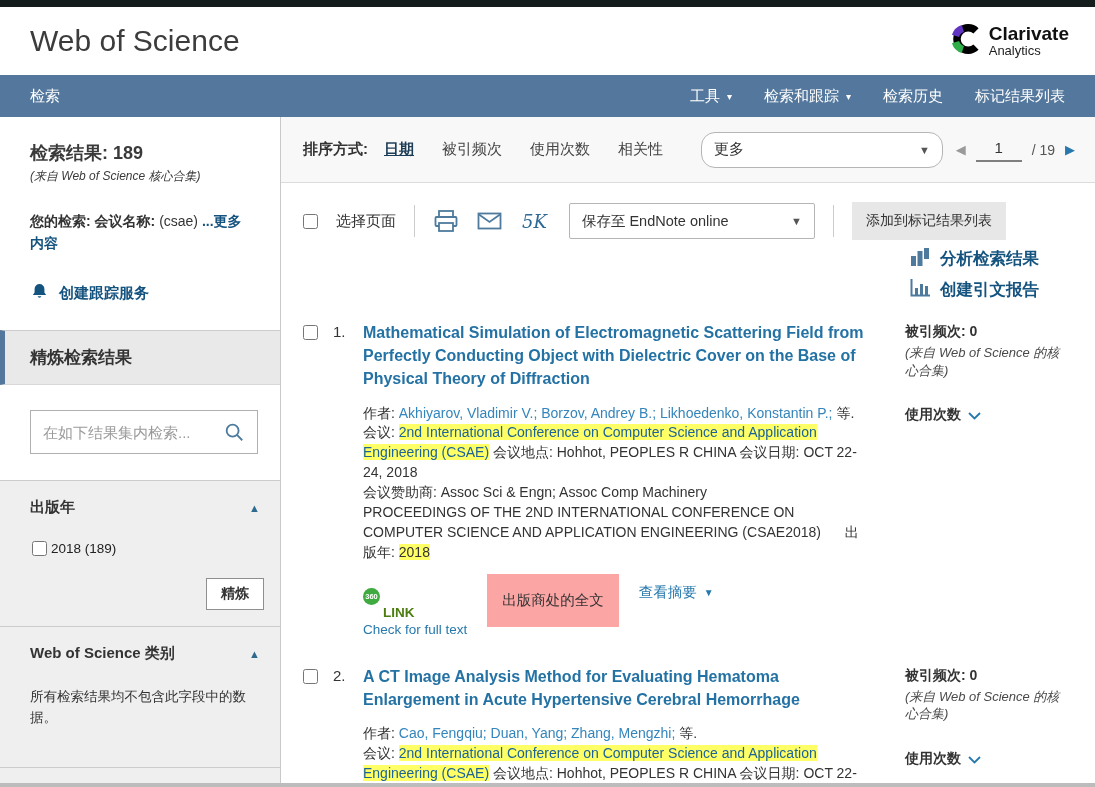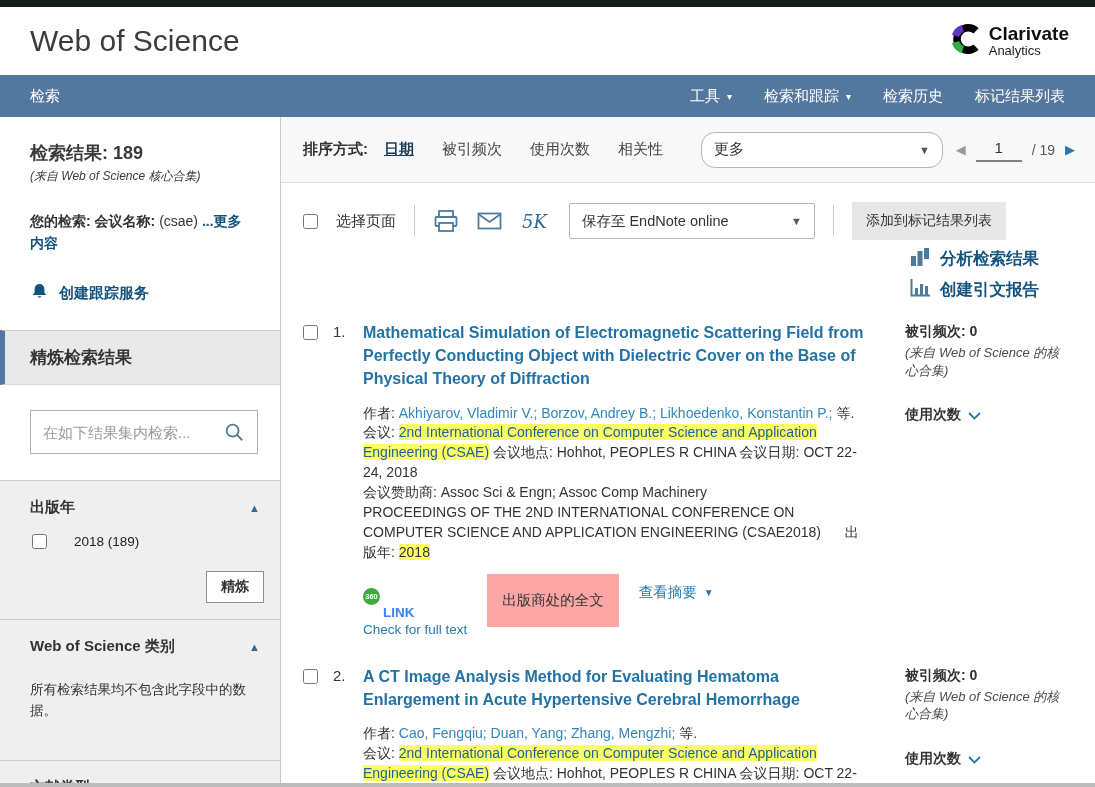--- a/index.html
+++ b/index.html
@@ -36,21 +36,21 @@
   .refine-hd { background:#e9e9e9; border-top:1px solid #ccc; border-bottom:1px solid #d8d8d8; border-left:5px solid #54789d; padding:15px 0 15px 25px; font-size:17px; font-weight:bold; color:#333; }
   .sb-search { padding:25px 22px 26px 30px; background:#fff; }
   .search-box { display:flex; align-items:center; border:1px solid #b0b0b0; height:44px; background:#fff; }
   .search-box input { flex:1; min-width:0; border:0; outline:0; padding:0 6px 0 12px; font-size:15px; color:#333; font-family:inherit; background:transparent; }
   .search-box input::placeholder { color:#9a9a9a; }
   .search-btn { width:46px; display:flex; justify-content:center; align-items:center; cursor:pointer; }
   .sb-filters { background:#efefef; border-top:1px solid #ccc; }
   .filter-sec { padding:17px 20px 6px 30px; }
   .filter-hd { display:flex; justify-content:space-between; align-items:center; font-size:15px; font-weight:bold; color:#333; }
   .collapse { color:#2d6a8f; font-size:11px; cursor:pointer; }
-  .chk-row { display:flex; align-items:center; gap:27px; margin:17px 0 10px 2px; font-size:13.5px; color:#222; }
+  .chk-row { display:flex; align-items:center; gap:4px; margin:24px 0 10px 2px; font-size:13.5px; color:#222; }
   input[type=checkbox] { width:15px; height:15px; margin:0; }
   .refine-row { display:flex; justify-content:flex-end; padding:6px 16px 16px; border-bottom:1px solid #ccc; }
   .refine-btn { background:#fff; border:1px solid #8f8f8f; padding:6px 14px; font-size:14px; font-weight:bold; color:#333; font-family:inherit; cursor:pointer; }
   .cat-note { font-size:13.5px; color:#333; margin:24px 0 10px; line-height:1.55; width:228px; }
   .sec-div { border-bottom:1px solid #ccc; }
   .cat-pad { padding-bottom:28px; }
   
   .sortbar { background:#f8f8f8; border-bottom:1px solid #dcdcdc; min-height:66px; display:flex; align-items:center; padding:0 20px 0 22px; }
   .sort-label { font-weight:bold; font-size:15px; margin-right:16px; white-space:nowrap; }
   .sort-active { color:#1d3c57; font-weight:bold; text-decoration:underline; margin-right:28px; font-size:15px; cursor:pointer; }
@@ -82,21 +82,21 @@
   .r-title { font-size:16px; font-weight:bold; color:#2472a4; line-height:1.45; cursor:pointer; }
   .r-meta { margin-top:13px; font-size:14px; line-height:1.42; color:#333; }
   .authors { color:#3385bb; cursor:pointer; }
   .hl { background:#ffff66; }
   .conf-link { color:#1d6398; cursor:pointer; }
   .pubyear-label { margin-left:20px; }
   .r-actions { margin-top:11px; display:flex; align-items:flex-start; gap:20px; }
   .l360 { cursor:pointer; }
   .l360 .row1 { display:flex; align-items:center; gap:3px; }
   .badge360 { width:17px; height:17px; border-radius:50%; background:#3faa3f; color:#fff; font-size:7.5px; font-weight:bold; display:flex; align-items:center; justify-content:center; }
-  .w360 { color:#3b82f6; font-weight:bold; font-size:13.5px;margin-top:31px; }
+  .w360 { color:#4d7c0f; font-weight:bold; font-size:13.5px;margin-top:31px; }
   .check-full { color:#2779ad; font-size:13.5px; margin-top:2px; }
   .ft-btn { background:#fca5a5; border:0; padding:17px 15px; font-size:14.5px; color:#333; font-family:inherit; cursor:pointer; }
   .abs-link { color:#2779ad; font-size:14.5px; display:flex; align-items:center; gap:7px; padding-top:9px; cursor:pointer; }
   .abs-caret { font-size:10px; color:#2779ad; }
   .r-side { margin-left:auto; width:172px; padding-top:2px; }
   .tc { font-size:14px; font-weight:bold; color:#333; }
   .tc-src { font-style:italic; font-size:13px; color:#4a4a4a; margin-top:3px; line-height:1.35; width:160px; }
   .usage { margin-top:27px; font-weight:bold; font-size:14px; display:flex; gap:7px; align-items:center; cursor:pointer; color:#333; }
   .hscrollbar { position:absolute; bottom:0; left:0; width:100%; height:4px; background:#bcbcbc; }
 </style>

